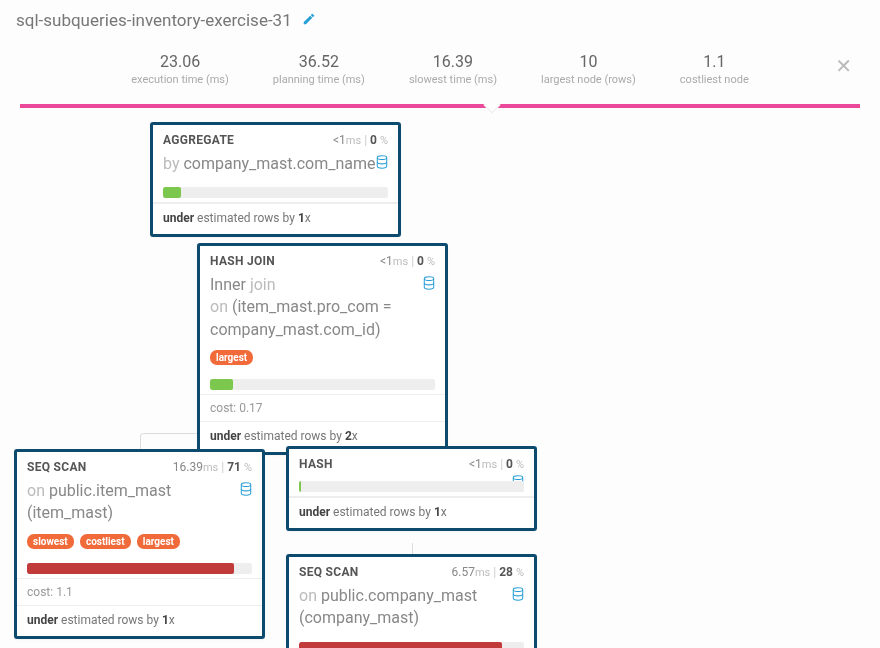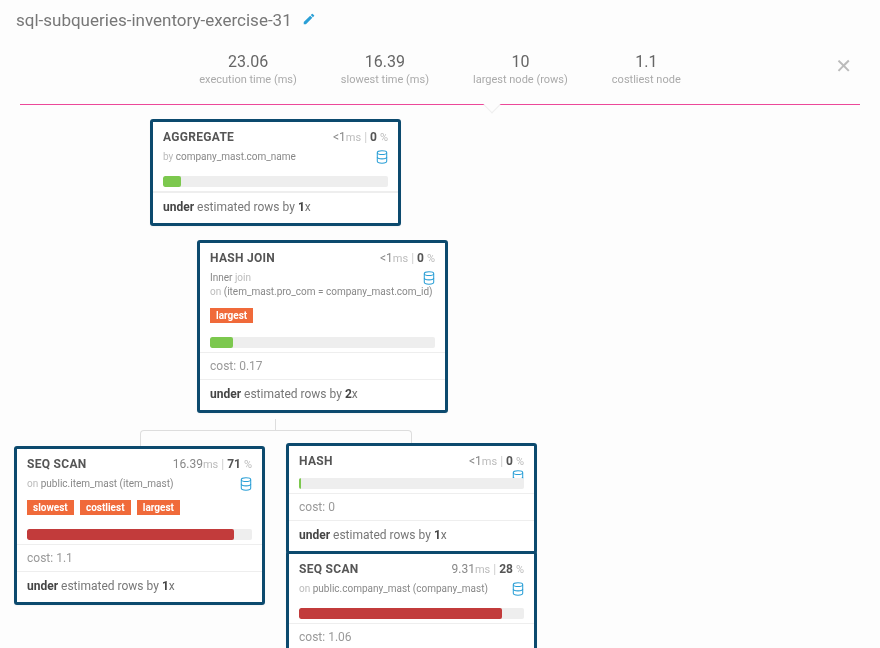--- a/index.html
+++ b/index.html
@@ -2,21 +2,21 @@
 <html><head>
 <meta charset="utf-8">
 <style>
   * { box-sizing: border-box; margin: 0; padding: 0; }
   body { font-family: -apple-system, BlinkMacSystemFont, "Segoe UI", Roboto, sans-serif; font-size: 13px; color: #555; background: #fdfdfd; width: 880px; height: 648px; position: relative; overflow: hidden; }
 
   .title-bar { display: flex; align-items: center; gap: 10px; padding: 10px 16px; }
   .title-bar h1 { font-size: 17px; font-weight: 400; color: #777; }
   .edit-icon { color: #2a9fd6; cursor: pointer; }
 
-  .stats-bar { display: flex; justify-content: center; gap: 44px; padding: 12px 0 18px; position: relative; border-bottom: 1px solid #ec4899; margin: 0 20px; }
+  .stats-bar { display: flex; justify-content: center; gap: 44px; padding: 12px 0 18px; position: relative; border-bottom: 4px solid #ec4899; margin: 0 20px; }
   .stat { text-align: center; }
   .stat .val { font-size: 16px; color: #666; }
   .stat .lbl { font-size: 11px; color: #aaa; margin-top: 2px; }
   .close-x { position: absolute; right: 8px; top: 14px; color: #bbb; font-size: 20px; cursor: pointer; }
   .pointer { position: absolute; bottom: -7px; left: 55.5%; width: 12px; height: 12px; background:#fdfdfd; border-right:1px solid #eee; border-bottom:1px solid #eee; transform: rotate(45deg); }
 
   .canvas { position: relative; margin-top: 8px; height: 540px; }
 
   .node { position: absolute; width: 251px; background: #fff; border: 3px solid #0c4a6e; border-radius: 3px; box-shadow: 0 1px 2px rgba(0,0,0,0.04); }
   .node-head { display: flex; justify-content: space-between; padding: 8px 10px 4px; }
@@ -25,26 +25,26 @@
   .node-head .metrics .tval { color: #888; }
   .node-head .metrics .tunit { color: #bbb; font-size: 11px; }
   .node-head .metrics .sep { color: #ccc; margin: 0 3px; }
   .node-head .metrics .pct { font-weight: 700; color: #555; }
 
   .node-bar { height: 11px; background: #eee; border-radius: 2px; margin: 6px 10px 4px; position: relative; overflow: hidden; }
   .node-bar .fill { position: absolute; left:0; top:0; bottom:0; border-radius: 2px; }
   .bar-green .fill { background: #7cc84e; }
   .bar-red .fill { background: #c23b3b; }
 
-  .detail { font-size: 10px; color: #888; padding: 2px 10px 6px; line-height: 1.4; position: relative; }
+  .detail { font-size: 16px; color: #888; padding: 2px 10px 6px; line-height: 1.4; position: relative; }
   .detail .lt { color: #bbb; }
   .db-icon { position: absolute; right: 10px; top: 2px; }
 
   .tags { padding: 2px 10px 8px; }
-  .tag { display: inline-block; font-size: 10px; font-weight: 700; color: #fff; background: #f06a3a; padding: 2px 6px; border-radius: 0; margin-right: 3px; }
+  .tag { display: inline-block; font-size: 10px; font-weight: 700; color: #fff; background: #f06a3a; padding: 2px 6px; border-radius: 7px; margin-right: 3px; }
 
   .divline { border-top: 1px solid #eee; }
   .cost-row { padding: 6px 10px; font-size: 12px; color: #999; }
   .under-row { padding: 7px 10px 9px; font-size: 12px; color: #777; }
   .under-row b { color: #444; }
 
   svg.db { width: 12px; height: 14px; }
   svg.db ellipse, svg.db path { fill: none; stroke: #2a9fd6; stroke-width: 1.2; }
 
   .connector { position: absolute; border: 1px solid #ddd; border-bottom: none; }
@@ -61,20 +61,24 @@
       </svg>
   </span>
 </div>
 
 <div class="stats-bar">
   <div class="stat">
     <div class="val">23.06</div>
     <div class="lbl">execution time (ms)</div>
   </div>
   <div class="stat">
+    <div class="val">36.52</div>
+    <div class="lbl">planning time (ms)</div>
+  </div>
+  <div class="stat">
     <div class="val">16.39</div>
     <div class="lbl">slowest time (ms)</div>
   </div>
   <div class="stat">
     <div class="val">10</div>
     <div class="lbl">largest node (rows)</div>
   </div>
   <div class="stat">
     <div class="val">1.1</div>
     <div class="lbl">costliest node</div>
@@ -179,30 +183,29 @@
       <span class="db-icon" style="top:-2px;"><svg class="db" viewBox="0 0 14 16">
             <ellipse cx="7" cy="3" rx="5.5" ry="2.2"></ellipse>
             <path d="M1.5 3v10c0 1.2 2.5 2.2 5.5 2.2s5.5-1 5.5-2.2V3"></path>
             <path d="M1.5 8c0 1.2 2.5 2.2 5.5 2.2s5.5-1 5.5-2.2"></path>
           </svg></span>
     </div>
     <div class="node-bar bar-green">
         <div class="fill" style="width:1%"></div>
       </div>
     <div class="divline"></div>
-    <div class="cost-row"><span class="lt">cost:</span> <span>0</span></div>
     <div class="divline"></div>
     <div class="under-row"><b>under</b> <span>estimated rows by</span> <b><span>1</span></b><span>x</span></div>
   </div>
 
   <div class="node" style="left:286px; top:438px;">
     <div class="node-head">
       <span class="name">SEQ SCAN</span>
       <span class="metrics">
-        <span class="tval">9.31</span><span class="tunit">ms</span><span class="sep">|</span><span class="pct">28</span> <span class="tunit">%</span>
+        <span class="tval">6.57</span><span class="tunit">ms</span><span class="sep">|</span><span class="pct">28</span> <span class="tunit">%</span>
       </span>
     </div>
     <div class="detail">
       <span class="lt">on</span> <span>public.company_mast (company_mast)</span>
       <span class="db-icon"><svg class="db" viewBox="0 0 14 16">
             <ellipse cx="7" cy="3" rx="5.5" ry="2.2"></ellipse>
             <path d="M1.5 3v10c0 1.2 2.5 2.2 5.5 2.2s5.5-1 5.5-2.2V3"></path>
             <path d="M1.5 8c0 1.2 2.5 2.2 5.5 2.2s5.5-1 5.5-2.2"></path>
           </svg></span>
     </div>

